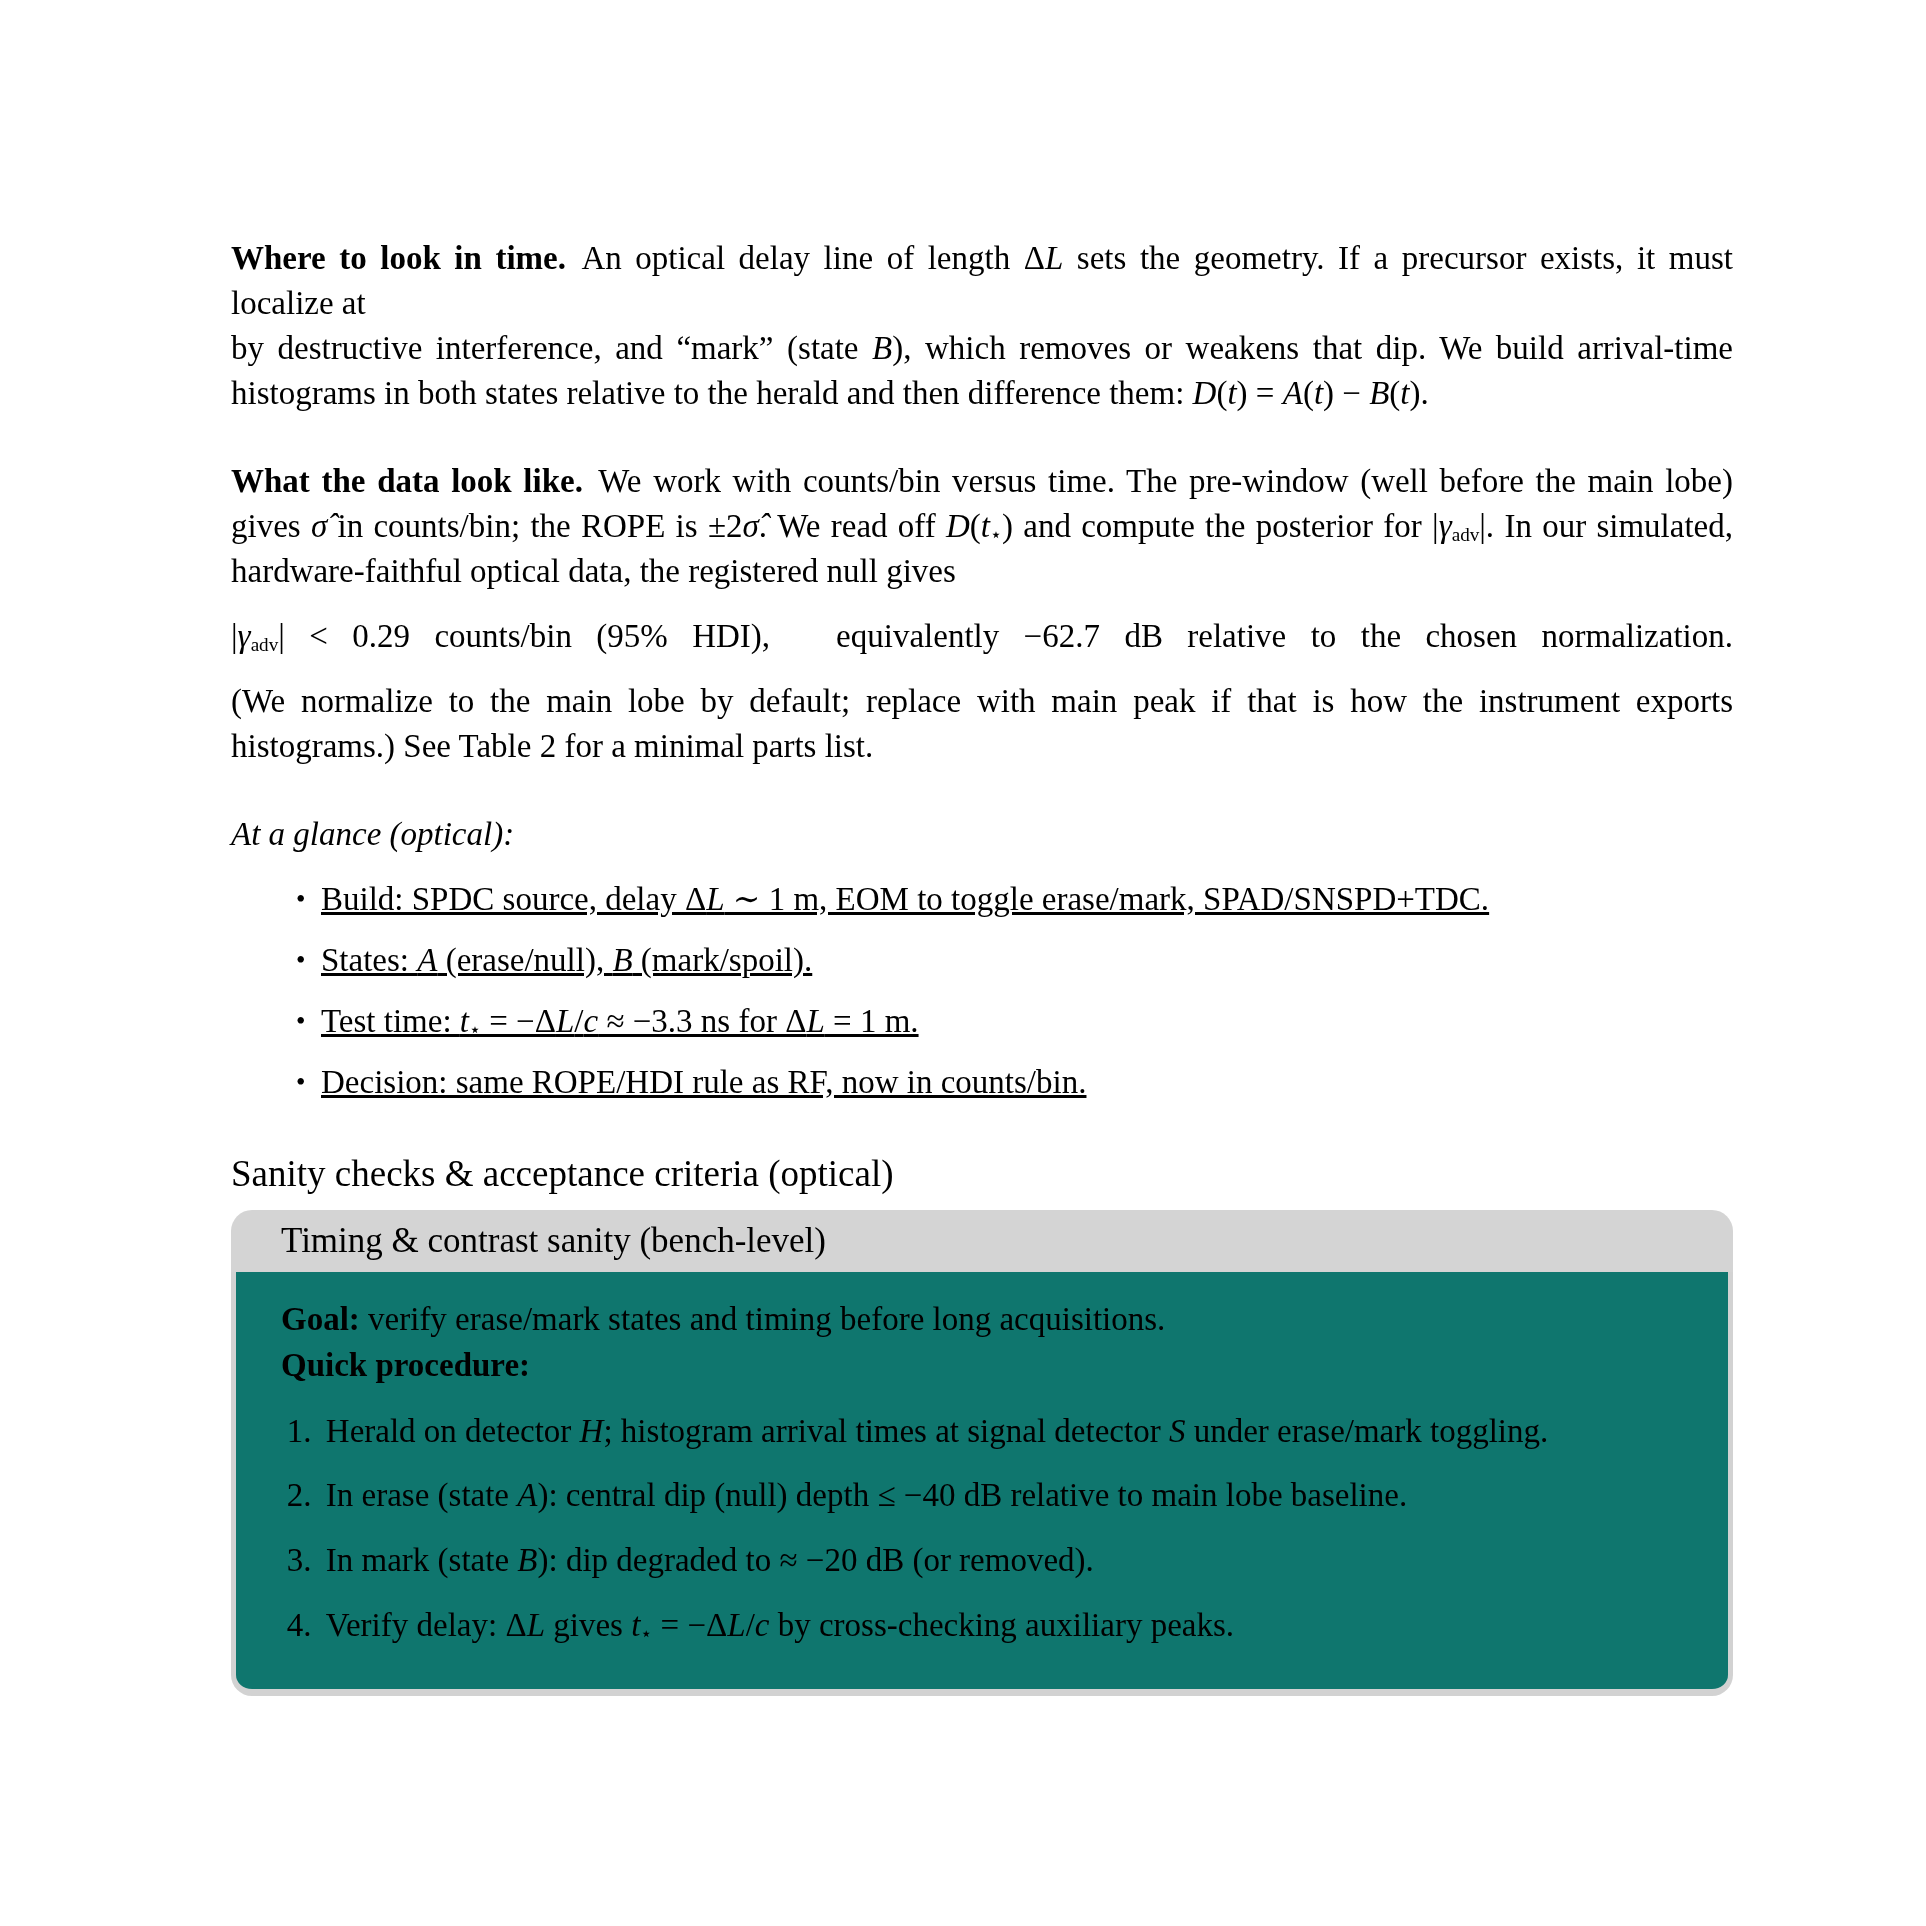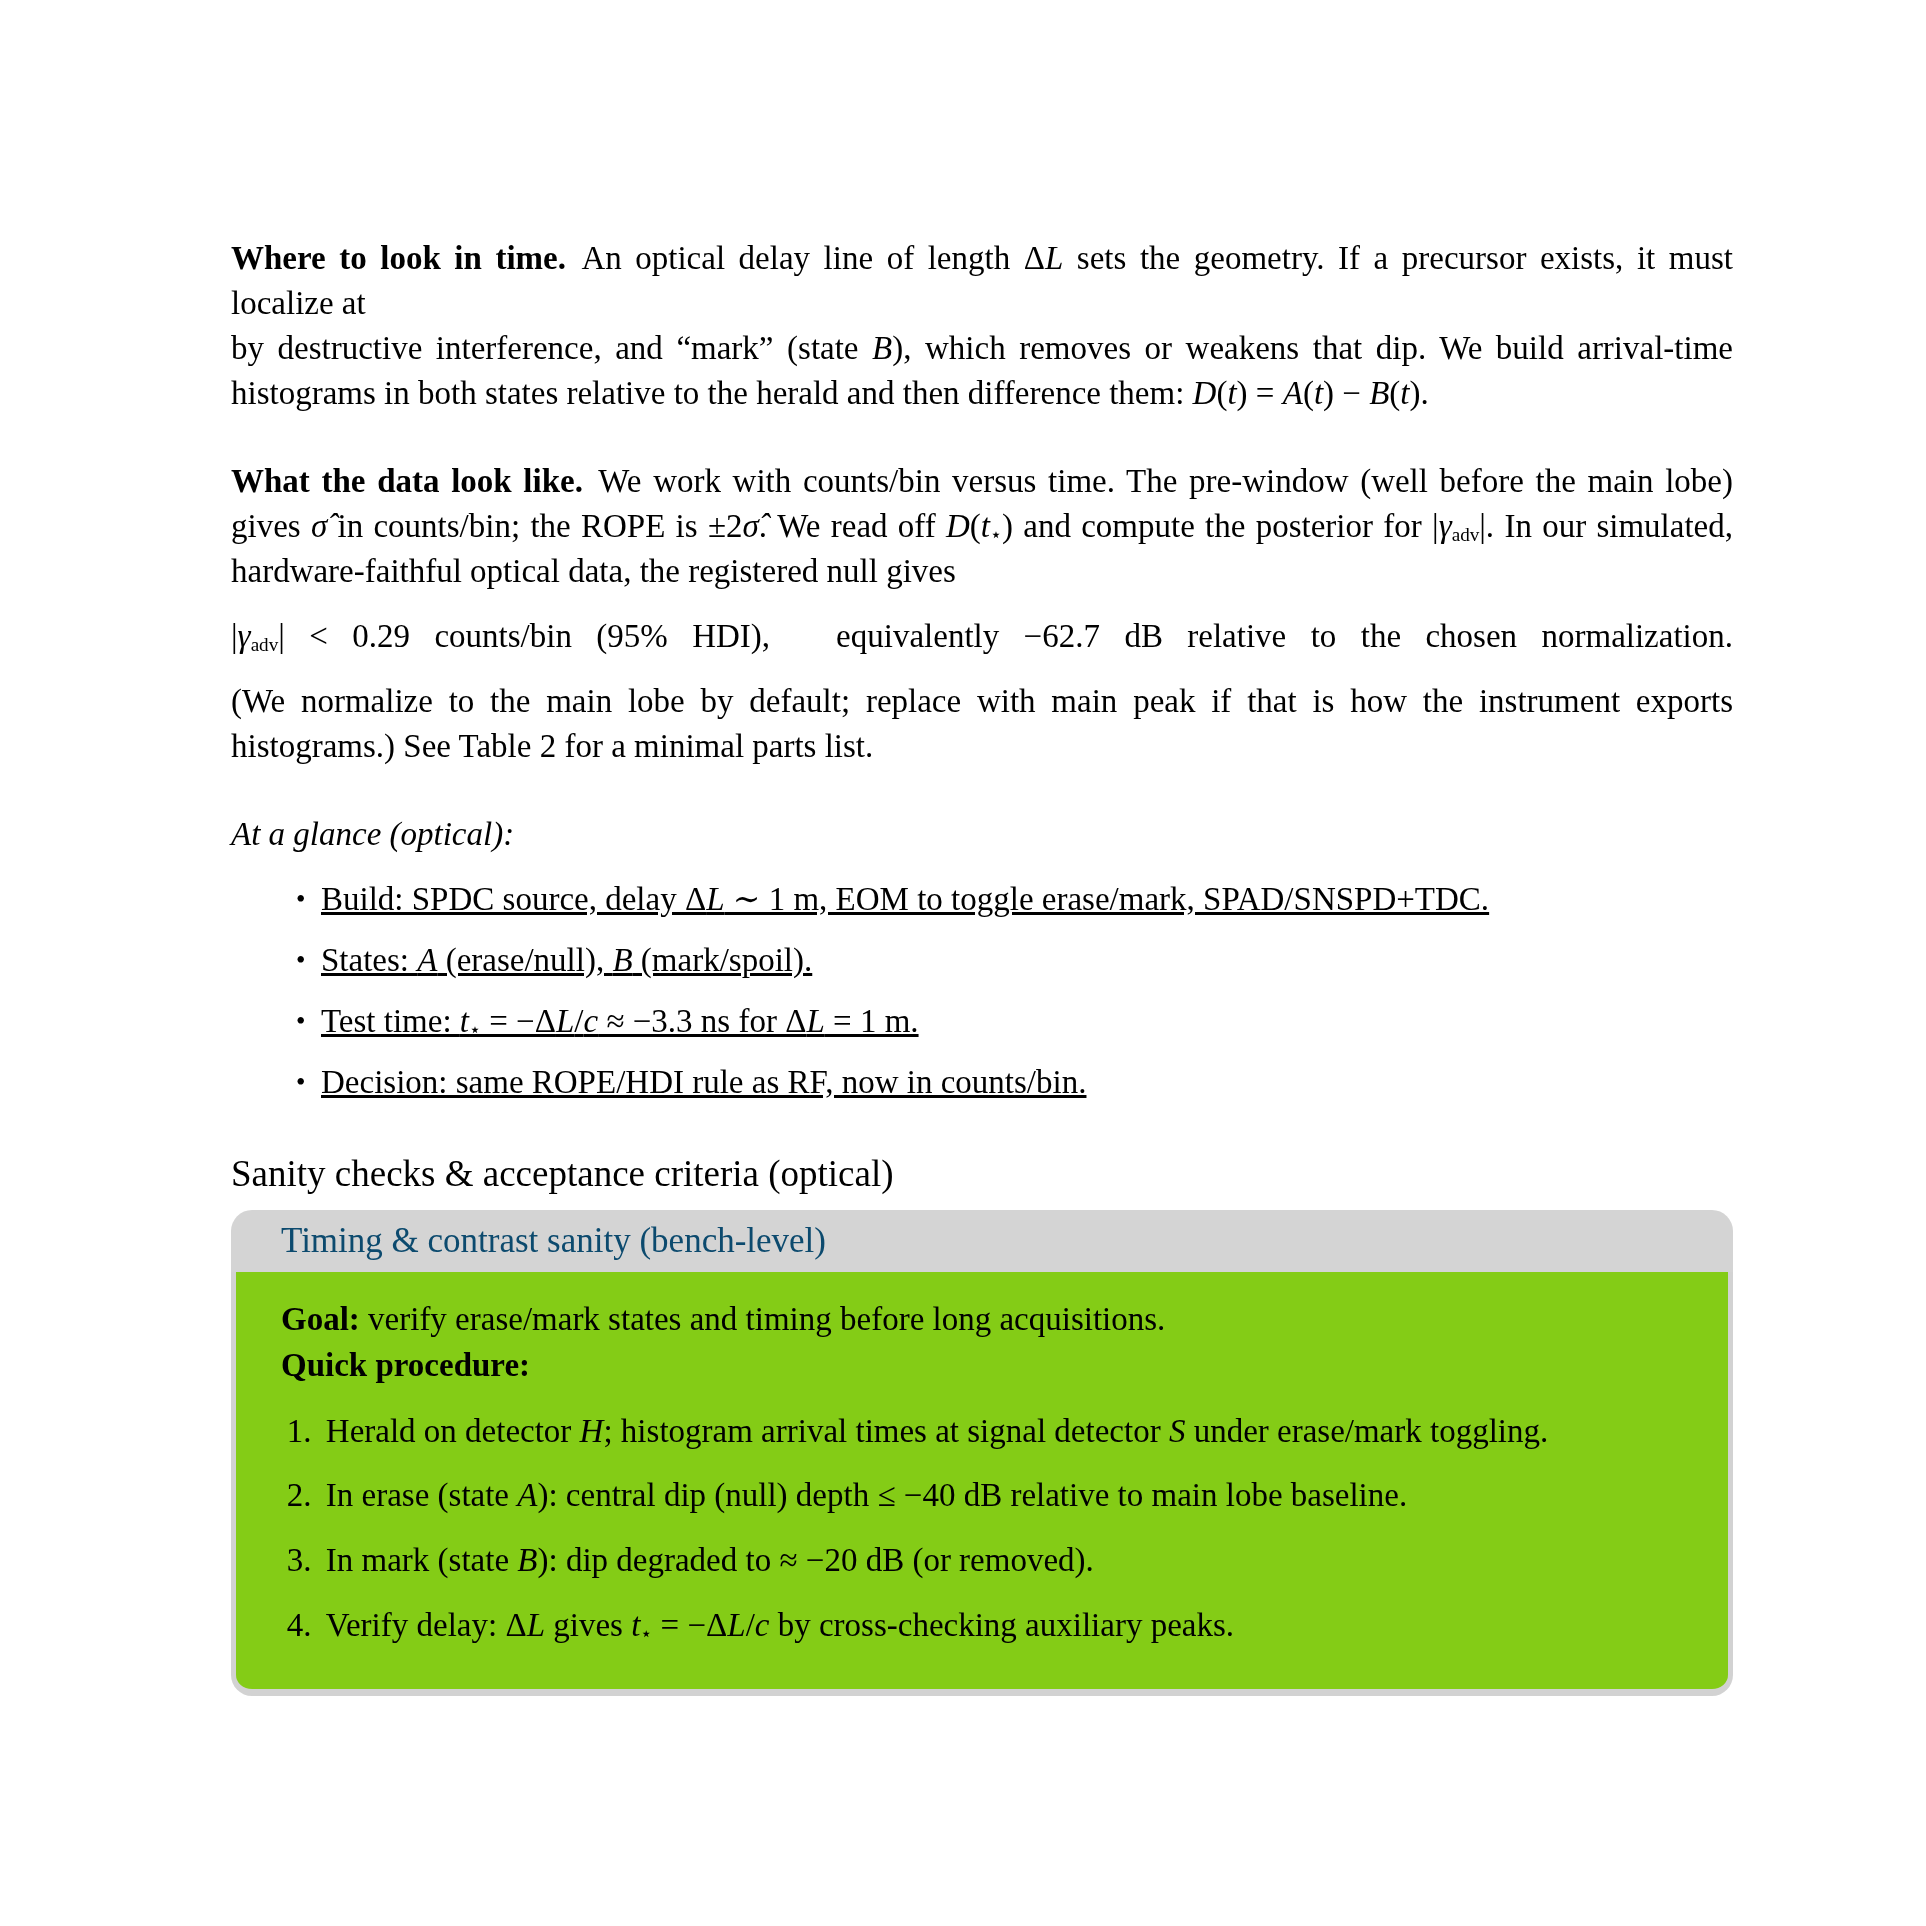--- a/index.html
+++ b/index.html
@@ -43,25 +43,25 @@
     line-height:54px;
     margin:42px 0 8.5px 0;
   }
   .box{margin:0;}
   .box-head{
     height:62px;
     background:#d4d4d4;
     border-radius:21px 21px 0 0;
     display:flex;align-items:center;
     padding-left:50px;
-    color:#0c4a6e;
+    color:#000000;
     font-size:35px;
   }
   .box-body{
-    background:#84cc16;
+    background:#0f766e;
     border:5px solid #d2d2d2;
     border-top:none;
     border-bottom-width:7.7px;
     border-radius:0 0 21px 21px;
     padding:24px 48px 22.3px 45px;
     font-size:33px;line-height:46px;
   }
   .boxline{text-align:justify;}
   .box-list{margin-top:20px;}
   .oli{display:flex;margin-bottom:17.7px;line-height:47px;padding-left:5.8px;}

